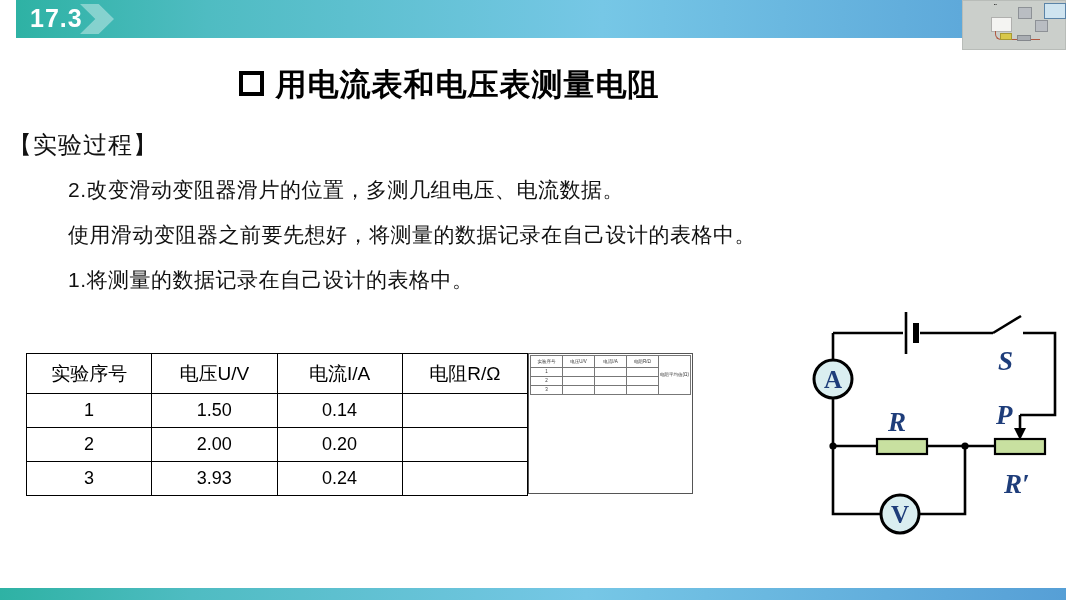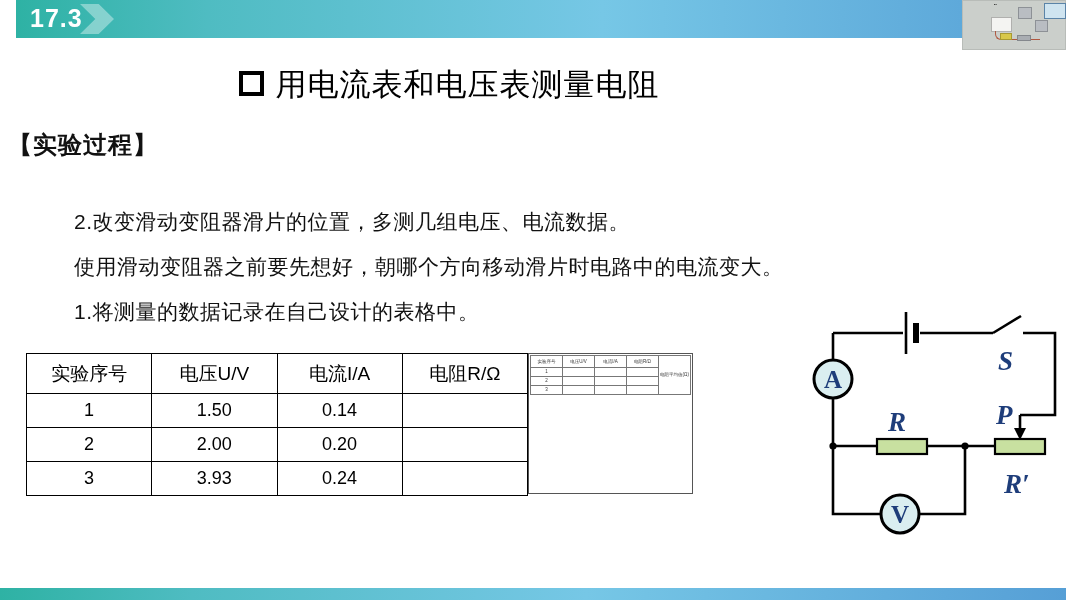--- a/index.html
+++ b/index.html
@@ -44,30 +44,30 @@
   .thumb .t-meter1{position:absolute;left:56px;top:7px;width:12px;height:10px;background:#b9bdc2;border:1px solid #8d9196;}
   .thumb .t-meter2{position:absolute;left:73px;top:20px;width:11px;height:10px;background:#b9bdc2;border:1px solid #8d9196;}
   .thumb .t-yellow{position:absolute;left:38px;top:33px;width:10px;height:5px;background:#d8c84a;border:1px solid #a89a32;}
   .thumb .t-gray{position:absolute;left:55px;top:35px;width:12px;height:4px;background:#a9adb2;border:1px solid #84888d;}
   .thumb .t-inset{position:absolute;left:82px;top:3px;width:20px;height:14px;background:#cfe4f0;border:1px solid #5b84a8;}
   .thumb .t-wire{position:absolute;left:33px;top:31px;width:44px;height:8px;
     border-bottom:1px solid #b05840;border-left:1px solid #b05840;border-radius:0 0 0 6px;}
   
   .main-title{
     position:absolute;left:0;top:64px;width:898px;text-align:center;
-    font-size:31px;font-weight:normal;color:#000;letter-spacing:1px;
+    font-size:31px;font-weight:bold;color:#000;letter-spacing:1px;
   }
   .main-title .sq{
     display:inline-block;width:17px;height:17px;border:4px solid #000;
     margin-right:12px;vertical-align:-1px;
   }
   .section-label{
-    position:absolute;left:8px;top:129px;font-size:24px;color:#111;letter-spacing:1px;font-weight:bold;
-  }
-  .step{position:absolute;left:74px;font-size:21px;color:#111;letter-spacing:0.5px;margin-top:32px;}
+    position:absolute;left:8px;top:129px;font-size:24px;color:#111;letter-spacing:1px;
+  }
+  .step{position:absolute;left:68px;font-size:21px;color:#111;letter-spacing:0.5px;}
   .step1{top:176px;}
   .step2{top:221px;}
   .step3{top:266px;}
   
   .dtable{
     position:absolute;left:26px;top:353px;width:502px;height:141px;
     border-collapse:collapse;table-layout:fixed;
   }
   .dtable td,.dtable th{
     border:1.5px solid #000;text-align:center;vertical-align:middle;
@@ -113,21 +113,21 @@
   <div class="t-gray"></div>
   <div class="t-inset"></div>
 </div>
 
 <div class="main-title">
   <span class="sq"></span><span>用电流表和电压表测量电阻</span>
 </div>
 
 <div class="section-label">【实验过程】</div>
 <div class="step step1">2.改变滑动变阻器滑片的位置，多测几组电压、电流数据。</div>
-<div class="step step2">使用滑动变阻器之前要先想好，朝哪个方向移动滑片时电路中的电流变大。</div>
+<div class="step step2">使用滑动变阻器之前要先想好，将测量的数据记录在自己设计的表格中。</div>
 <div class="step step3">1.将测量的数据记录在自己设计的表格中。</div>
 
 <table class="dtable">
   <tbody>
       <tr>
     <th>实验序号</th>
     <th>电压U/V</th>
     <th>电流I/A</th>
     <th>电阻R/Ω</th>
   </tr>

